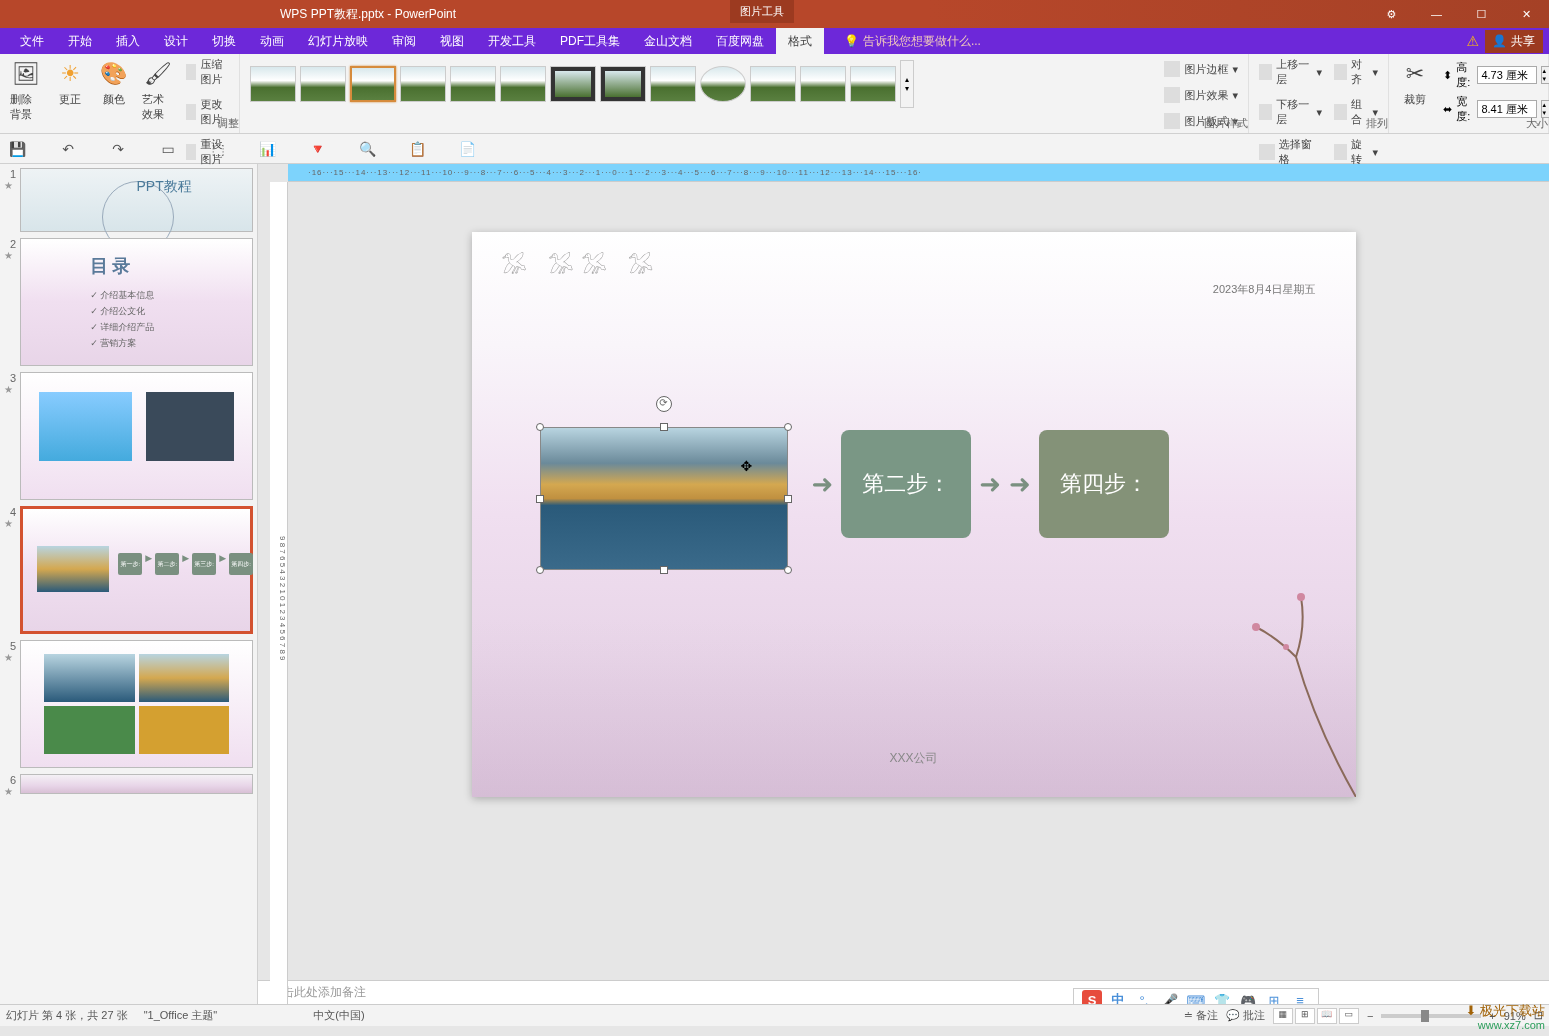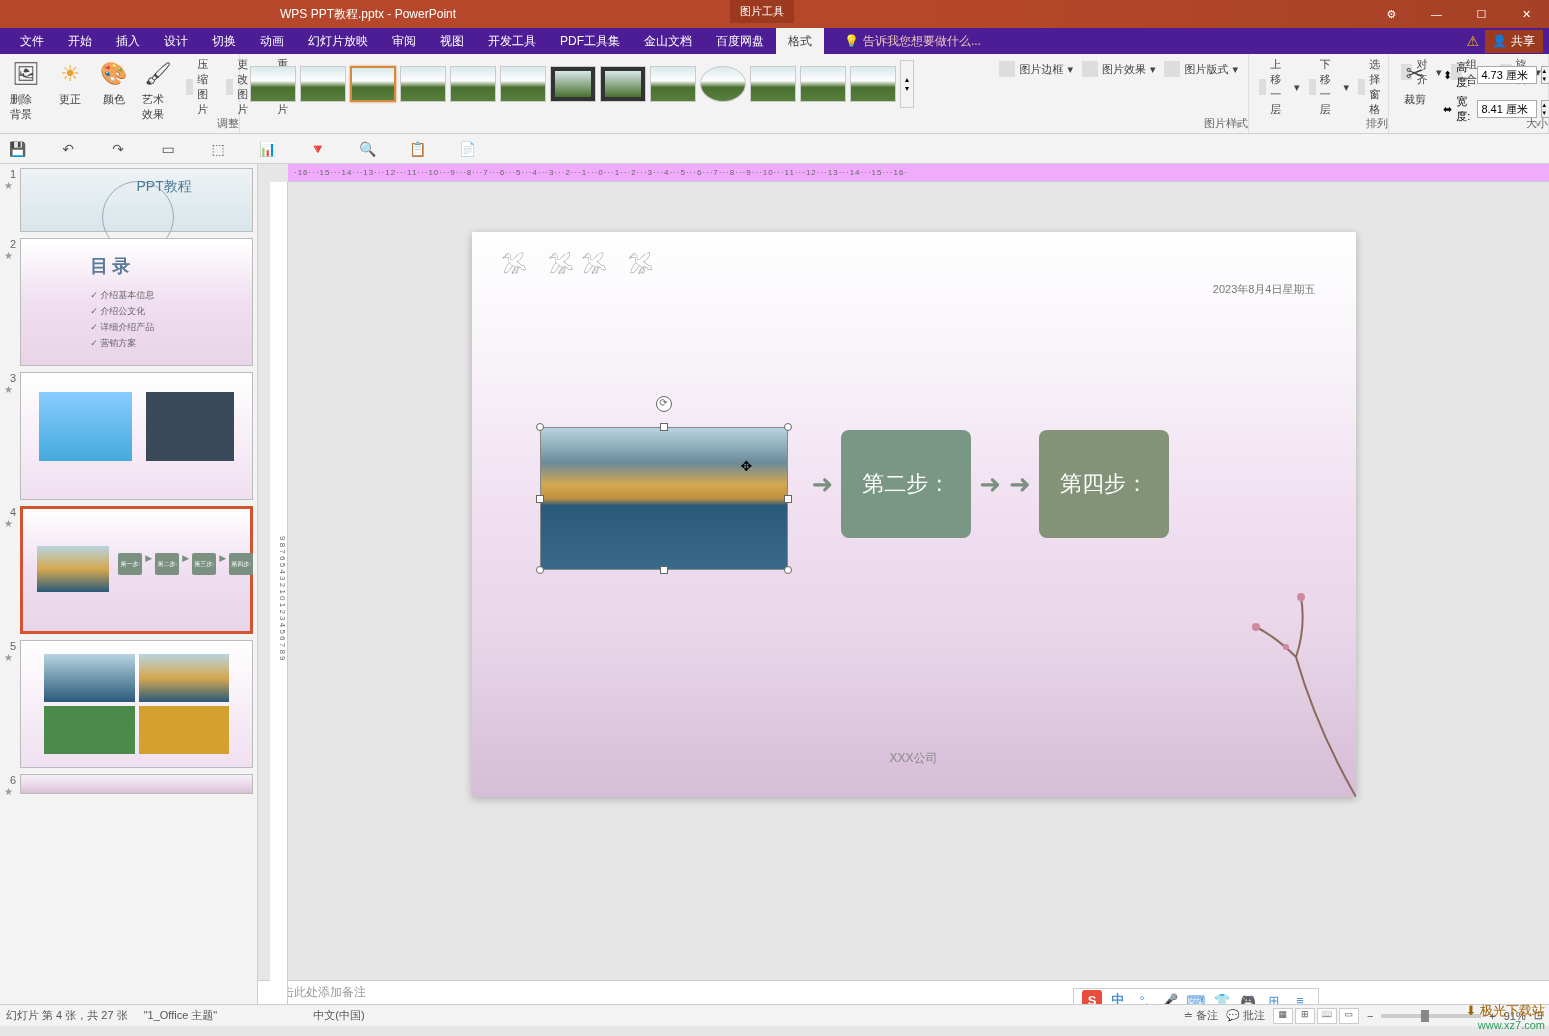--- a/index.html
+++ b/index.html
@@ -6,35 +6,35 @@
 body{width:1549px;height:1036px;background:#e6e6e6;overflow:hidden;position:relative}
 
 
 .titlebar{height:28px;background:linear-gradient(90deg,#b7472a 0%,#b7472a 60%,#a54126 100%);display:flex;align-items:center;color:#fff;font-size:12px;position:relative}
 .titlebar .title{margin-left:280px}
 .titlebar .ctx{position:absolute;left:730px;top:0;background:#9c3a20;padding:4px 10px;font-size:11px}
 .win-controls{position:absolute;right:0;top:0;display:flex;height:28px}
 .win-btn{width:45px;height:28px;display:flex;align-items:center;justify-content:center;font-size:11px}
 
 
-.menubar{height:26px;background:#4c1d95;display:flex;align-items:center;padding:0 8px;color:#fff;font-size:12px}
+.menubar{height:26px;background:#6d28d9;display:flex;align-items:center;padding:0 8px;color:#fff;font-size:12px}
 .menu-item{padding:0 12px;height:26px;display:flex;align-items:center;cursor:pointer}
 .menu-item.active{background:#f3f3f3;color:#444}
 .tell-me{margin-left:20px;color:#f0c8bc;display:flex;align-items:center;gap:4px}
 .share-btn{position:absolute;right:6px;background:#9c3a20;padding:3px 8px;font-size:12px;color:#fff}
 .warn-icon{position:absolute;right:70px;color:#ffc107;font-size:14px}
 
 
 .ribbon{height:80px;background:#f3f3f3;display:flex;border-bottom:1px solid #d0d0d0}
 .ribbon-group{border-right:1px solid #e0e0e0;padding:2px 6px;display:flex;flex-direction:column;position:relative}
 .ribbon-group-label{position:absolute;bottom:2px;left:0;right:0;text-align:right;font-size:11px;color:#666}
 .ribbon-content{flex:1;display:flex;align-items:flex-start;gap:4px}
 .big-btn{display:flex;flex-direction:column;align-items:center;padding:2px 4px;font-size:11px;color:#444;cursor:pointer}
 .big-btn .icon{width:32px;height:32px;margin-bottom:2px;display:flex;align-items:center;justify-content:center;font-size:22px}
-.small-btns{display:flex;flex-direction:row;gap:1px}
+.small-btns{display:flex;flex-direction:column;gap:8px}
 .small-btn{display:flex;align-items:center;gap:4px;padding:1px 4px;font-size:11px;color:#444;cursor:pointer}
 .small-btn .icon{width:16px;height:16px;background:#ddd}
 
 .styles-gallery{display:flex;gap:4px;padding:4px;align-items:center;flex:1}
 .style-thumb{width:46px;height:36px;border:1px solid #ccc;background:linear-gradient(180deg,#d8e8ec 0%,#fff 40%,#4a7030 60%,#5a8040 100%);cursor:pointer;position:relative}
 .style-thumb.sel{border:2px solid #d68b3c;box-shadow:0 0 2px #d68b3c}
 .style-thumb.dark{background:#333}
 .style-thumb.dark::after{content:"";position:absolute;inset:4px;background:linear-gradient(180deg,#d8e8ec,#4a7030)}
 .style-thumb.oval{border-radius:50%}
 .gallery-more{width:14px;height:48px;display:flex;flex-direction:column;justify-content:center;border:1px solid #ccc;font-size:8px;text-align:center}
@@ -53,21 +53,21 @@
 .thumbs{width:258px;background:#f3f3f3;overflow:auto;padding:4px;border-right:1px solid #d0d0d0}
 .thumb-row{display:flex;gap:4px;margin-bottom:6px;align-items:flex-start}
 .thumb-num{width:12px;font-size:11px;color:#666;text-align:right}
 .thumb-star{font-size:10px;color:#999}
 .thumb{flex:1;height:128px;background:#fff;border:1px solid #bbb;position:relative;cursor:pointer}
 .thumb.active{border:3px solid #d35230}
 .thumb-sm{height:64px}
 .thumb .bg-grad{position:absolute;inset:0;background:linear-gradient(180deg,#f4f0f5 0%,#e8d5e8 60%,#d8c0d5 100%)}
 
 .editor{flex:1;display:flex;flex-direction:column;background:#e6e6e6;position:relative}
-.ruler-h{height:18px;background:#f0abfc;border-bottom:1px solid #ccc;margin-left:30px;font-size:8px;color:#666;display:flex;align-items:center;overflow:hidden;padding-left:6px;letter-spacing:1px}
+.ruler-h{height:18px;background:#7dd3fc;border-bottom:1px solid #ccc;margin-left:30px;font-size:8px;color:#666;display:flex;align-items:center;overflow:hidden;padding-left:20px;letter-spacing:1px}
 .ruler-v{width:18px;position:absolute;left:12px;top:18px;bottom:0;background:#fff;border-right:1px solid #ccc;font-size:8px;color:#666;writing-mode:vertical-rl;text-align:center;padding-top:10px}
 .canvas-wrap{flex:1;display:flex;align-items:flex-start;justify-content:center;padding:50px 20px 20px 40px;position:relative}
 .slide{width:884px;height:565px;background:linear-gradient(180deg,#ffffff 0%,#f9f5fa 20%,#f0dff0 50%,#e8d5e8 75%,#dcc5dc 100%);box-shadow:0 2px 8px rgba(0,0,0,.25);position:relative}
 .slide .birds{position:absolute;left:30px;top:15px;font-size:20px;color:#888;letter-spacing:8px}
 .slide .date{position:absolute;right:40px;top:50px;font-size:11px;color:#777}
 .slide .company{position:absolute;left:50%;transform:translateX(-50%);bottom:30px;font-size:12px;color:#888}
 .slide .mountains{position:absolute;bottom:0;left:0;right:0;height:180px;background:linear-gradient(180deg,transparent,rgba(190,160,190,.2));z-index:0}
 .slide .branch{position:absolute;right:0;bottom:0;width:140px;height:220px}
 
 

